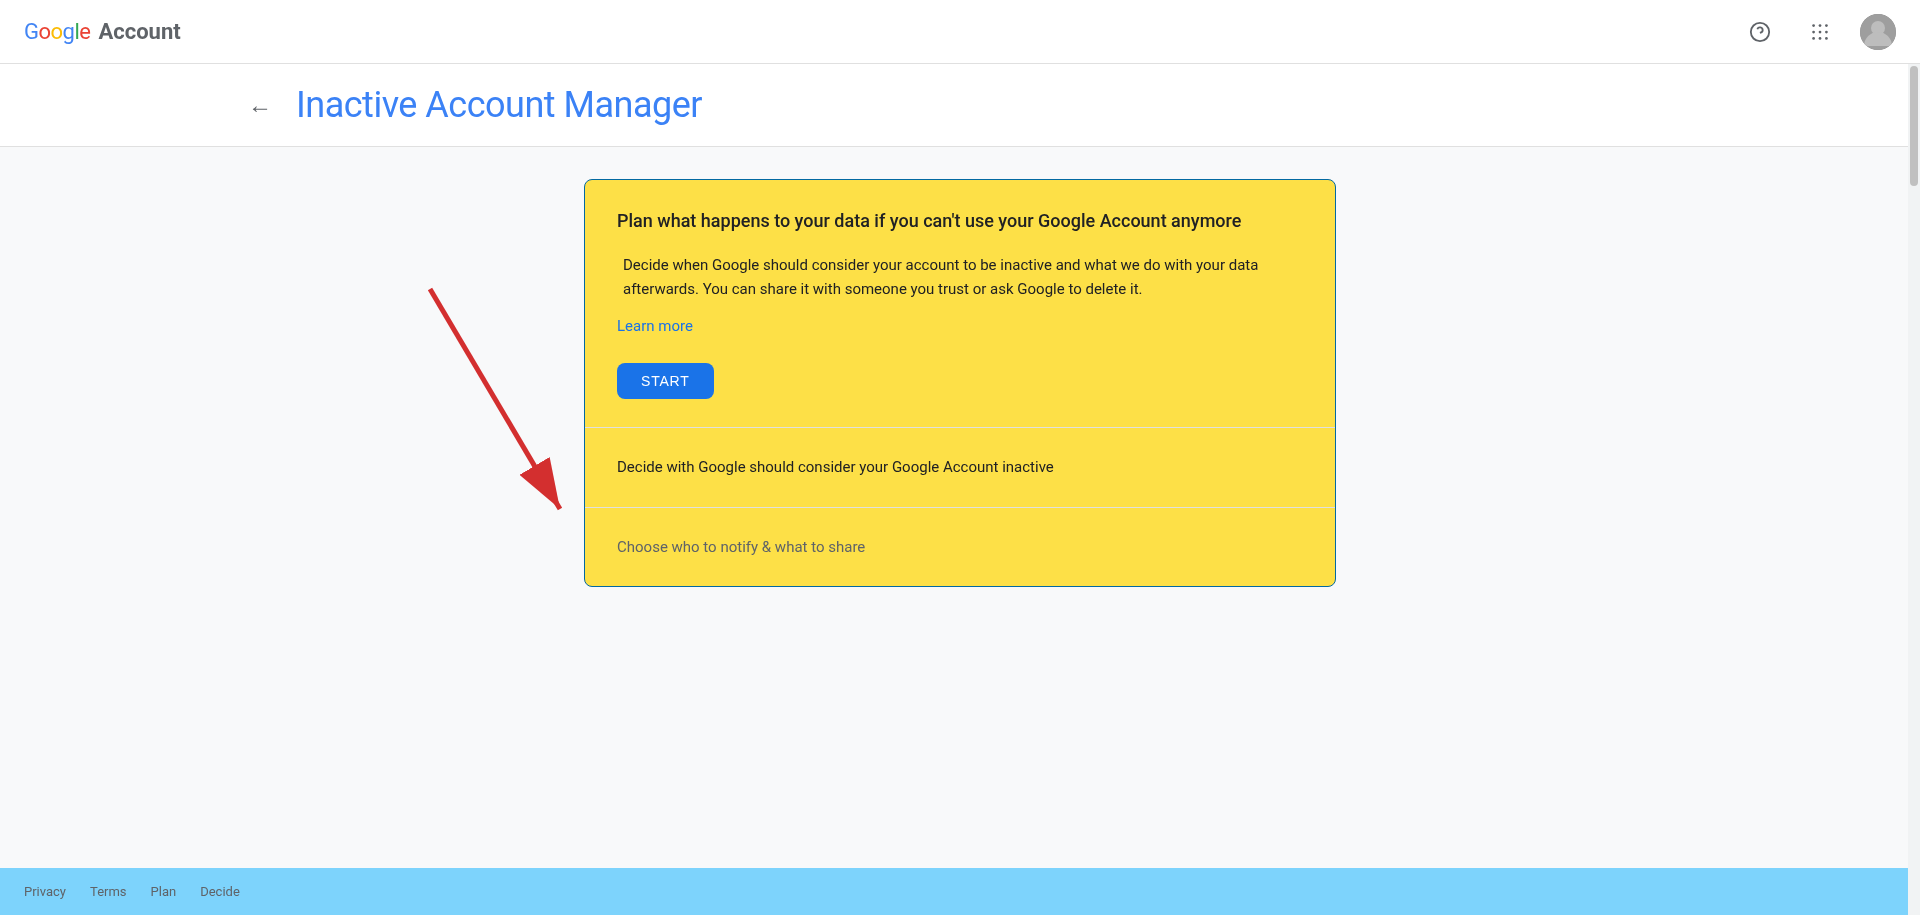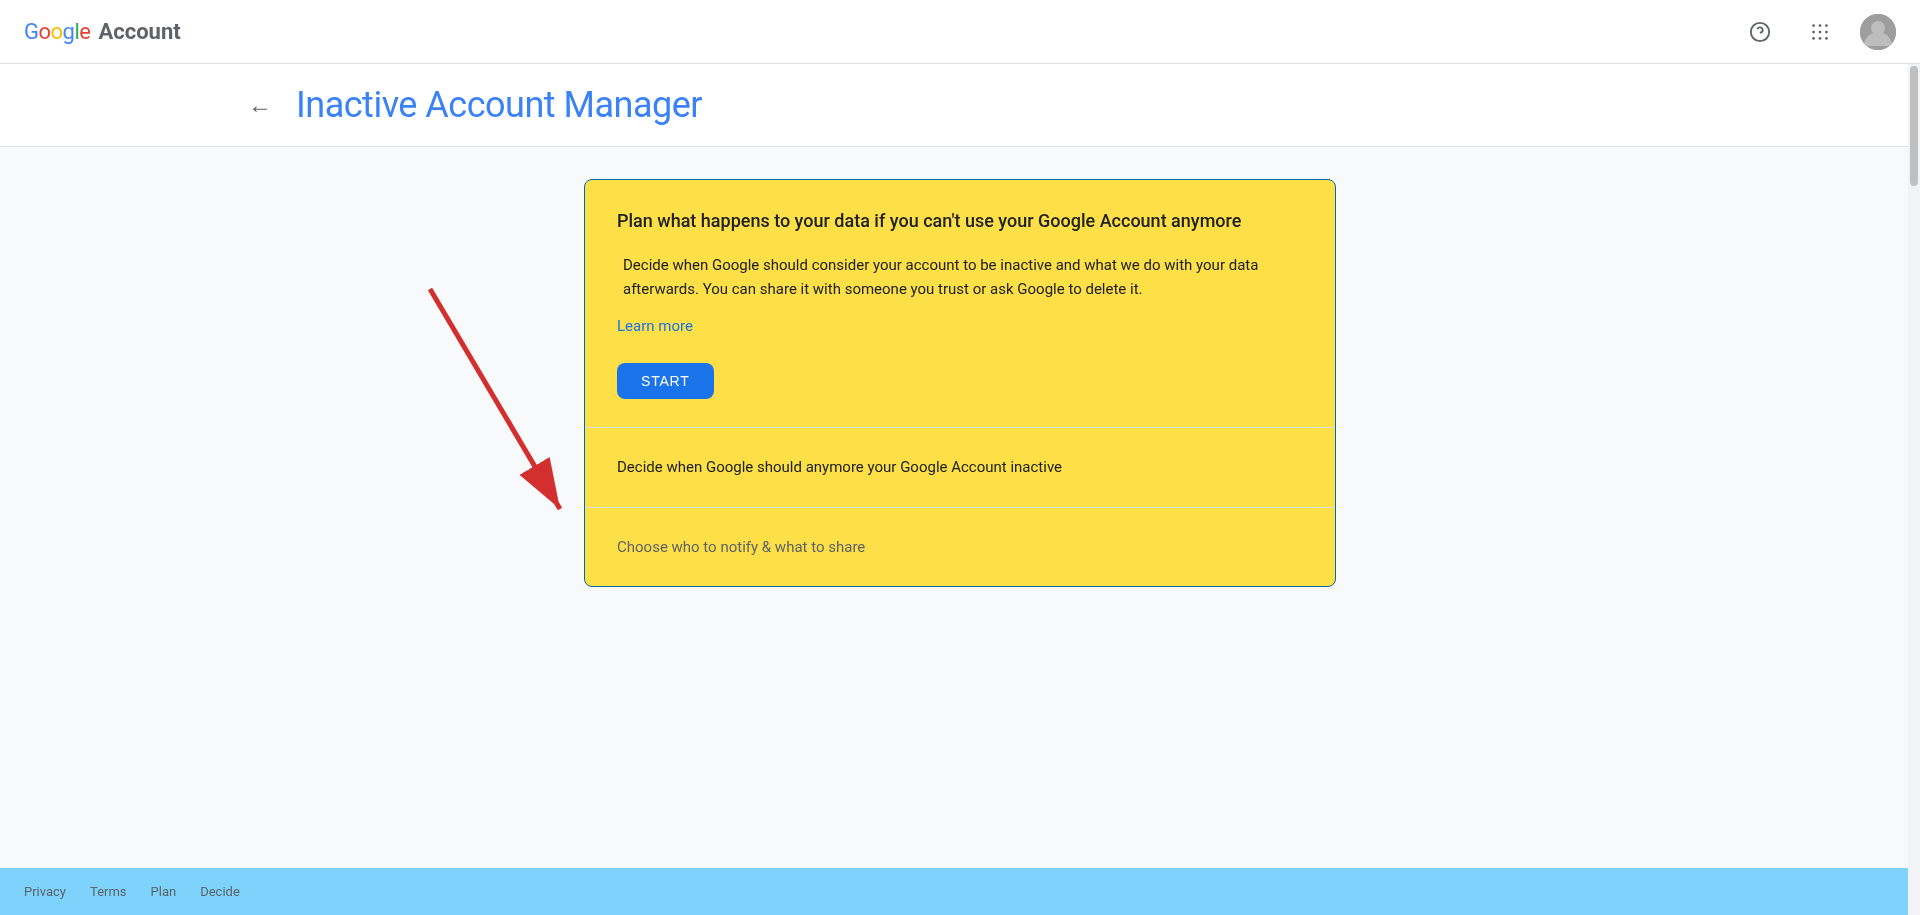--- a/index.html
+++ b/index.html
@@ -289,21 +289,21 @@
   <div class="card">
 
     <div class="card-section">
       <p class="intro-title">Plan what happens to your data if you can't use your Google Account anymore</p>
       <p class="intro-body">Decide when Google should consider your account to be inactive and what we do with your data afterwards. You can share it with someone you trust or ask Google to delete it.</p>
       <a href="#" class="learn-more-link">Learn more</a>
       <button class="start-btn">START</button>
     </div>
 
     <div class="card-section">
-      <p class="section-label dark">Decide when Google should anymore your Google Account inactive</p>
+      <p class="section-label dark">Decide with Google should consider your Google Account inactive</p>
     </div>
 
     <div class="card-section">
       <p class="section-label">Choose who to notify &amp; what to share</p>
     </div>
 
 
   </div>
 </div>
 

